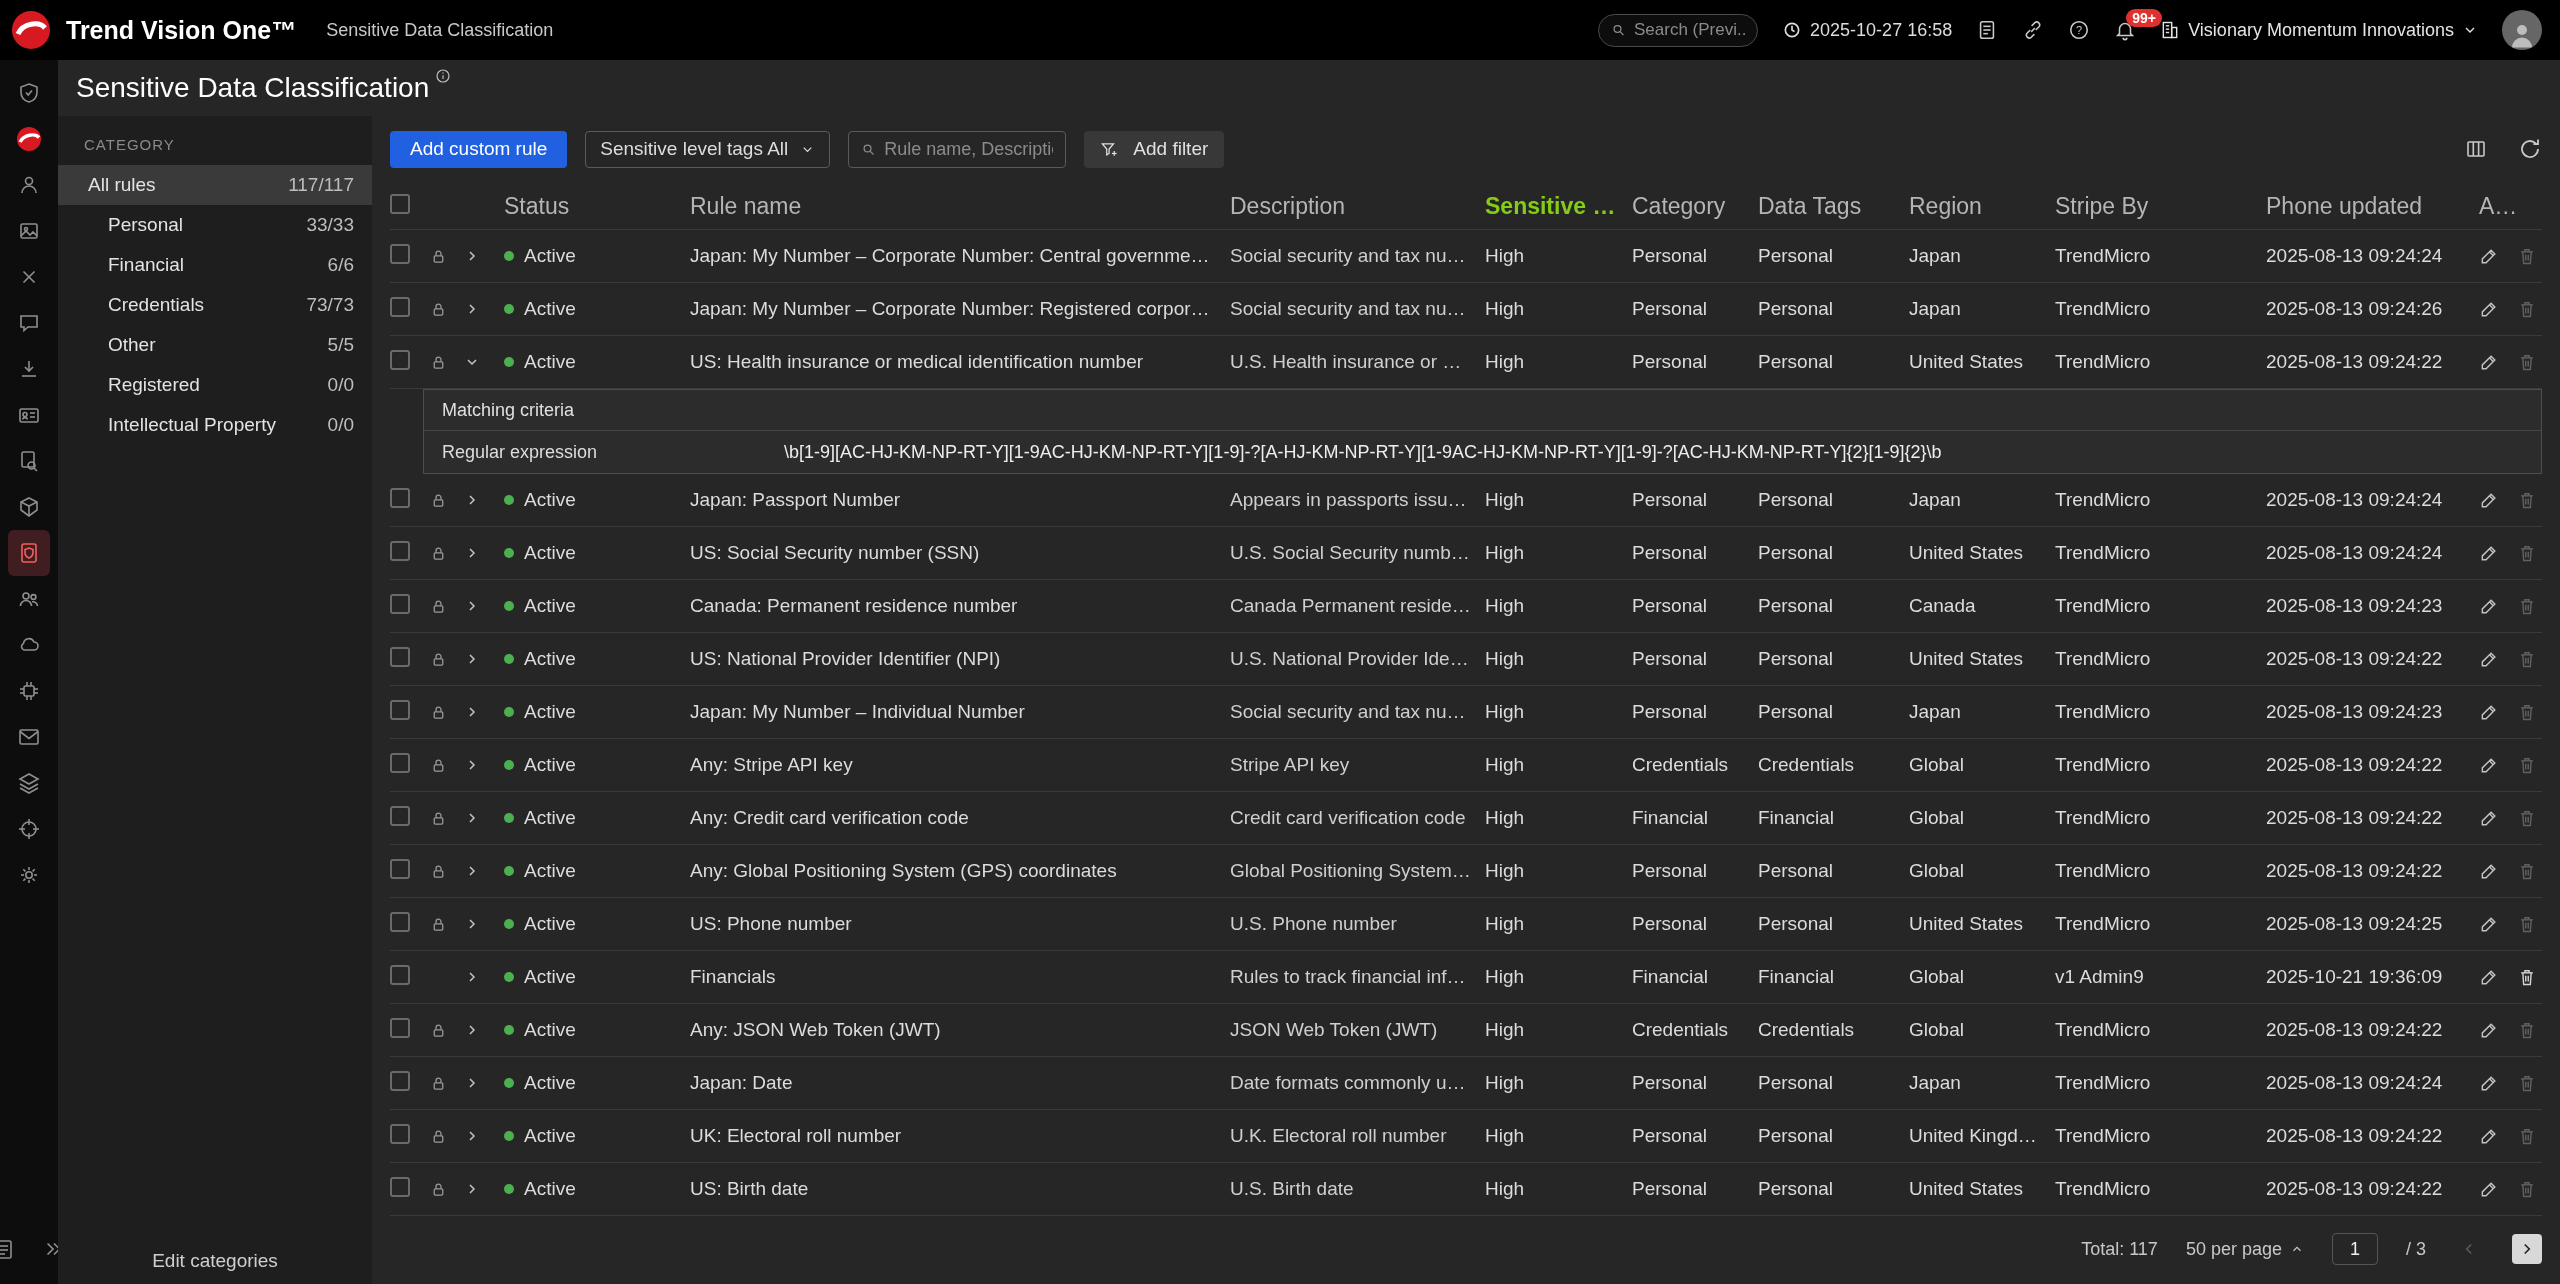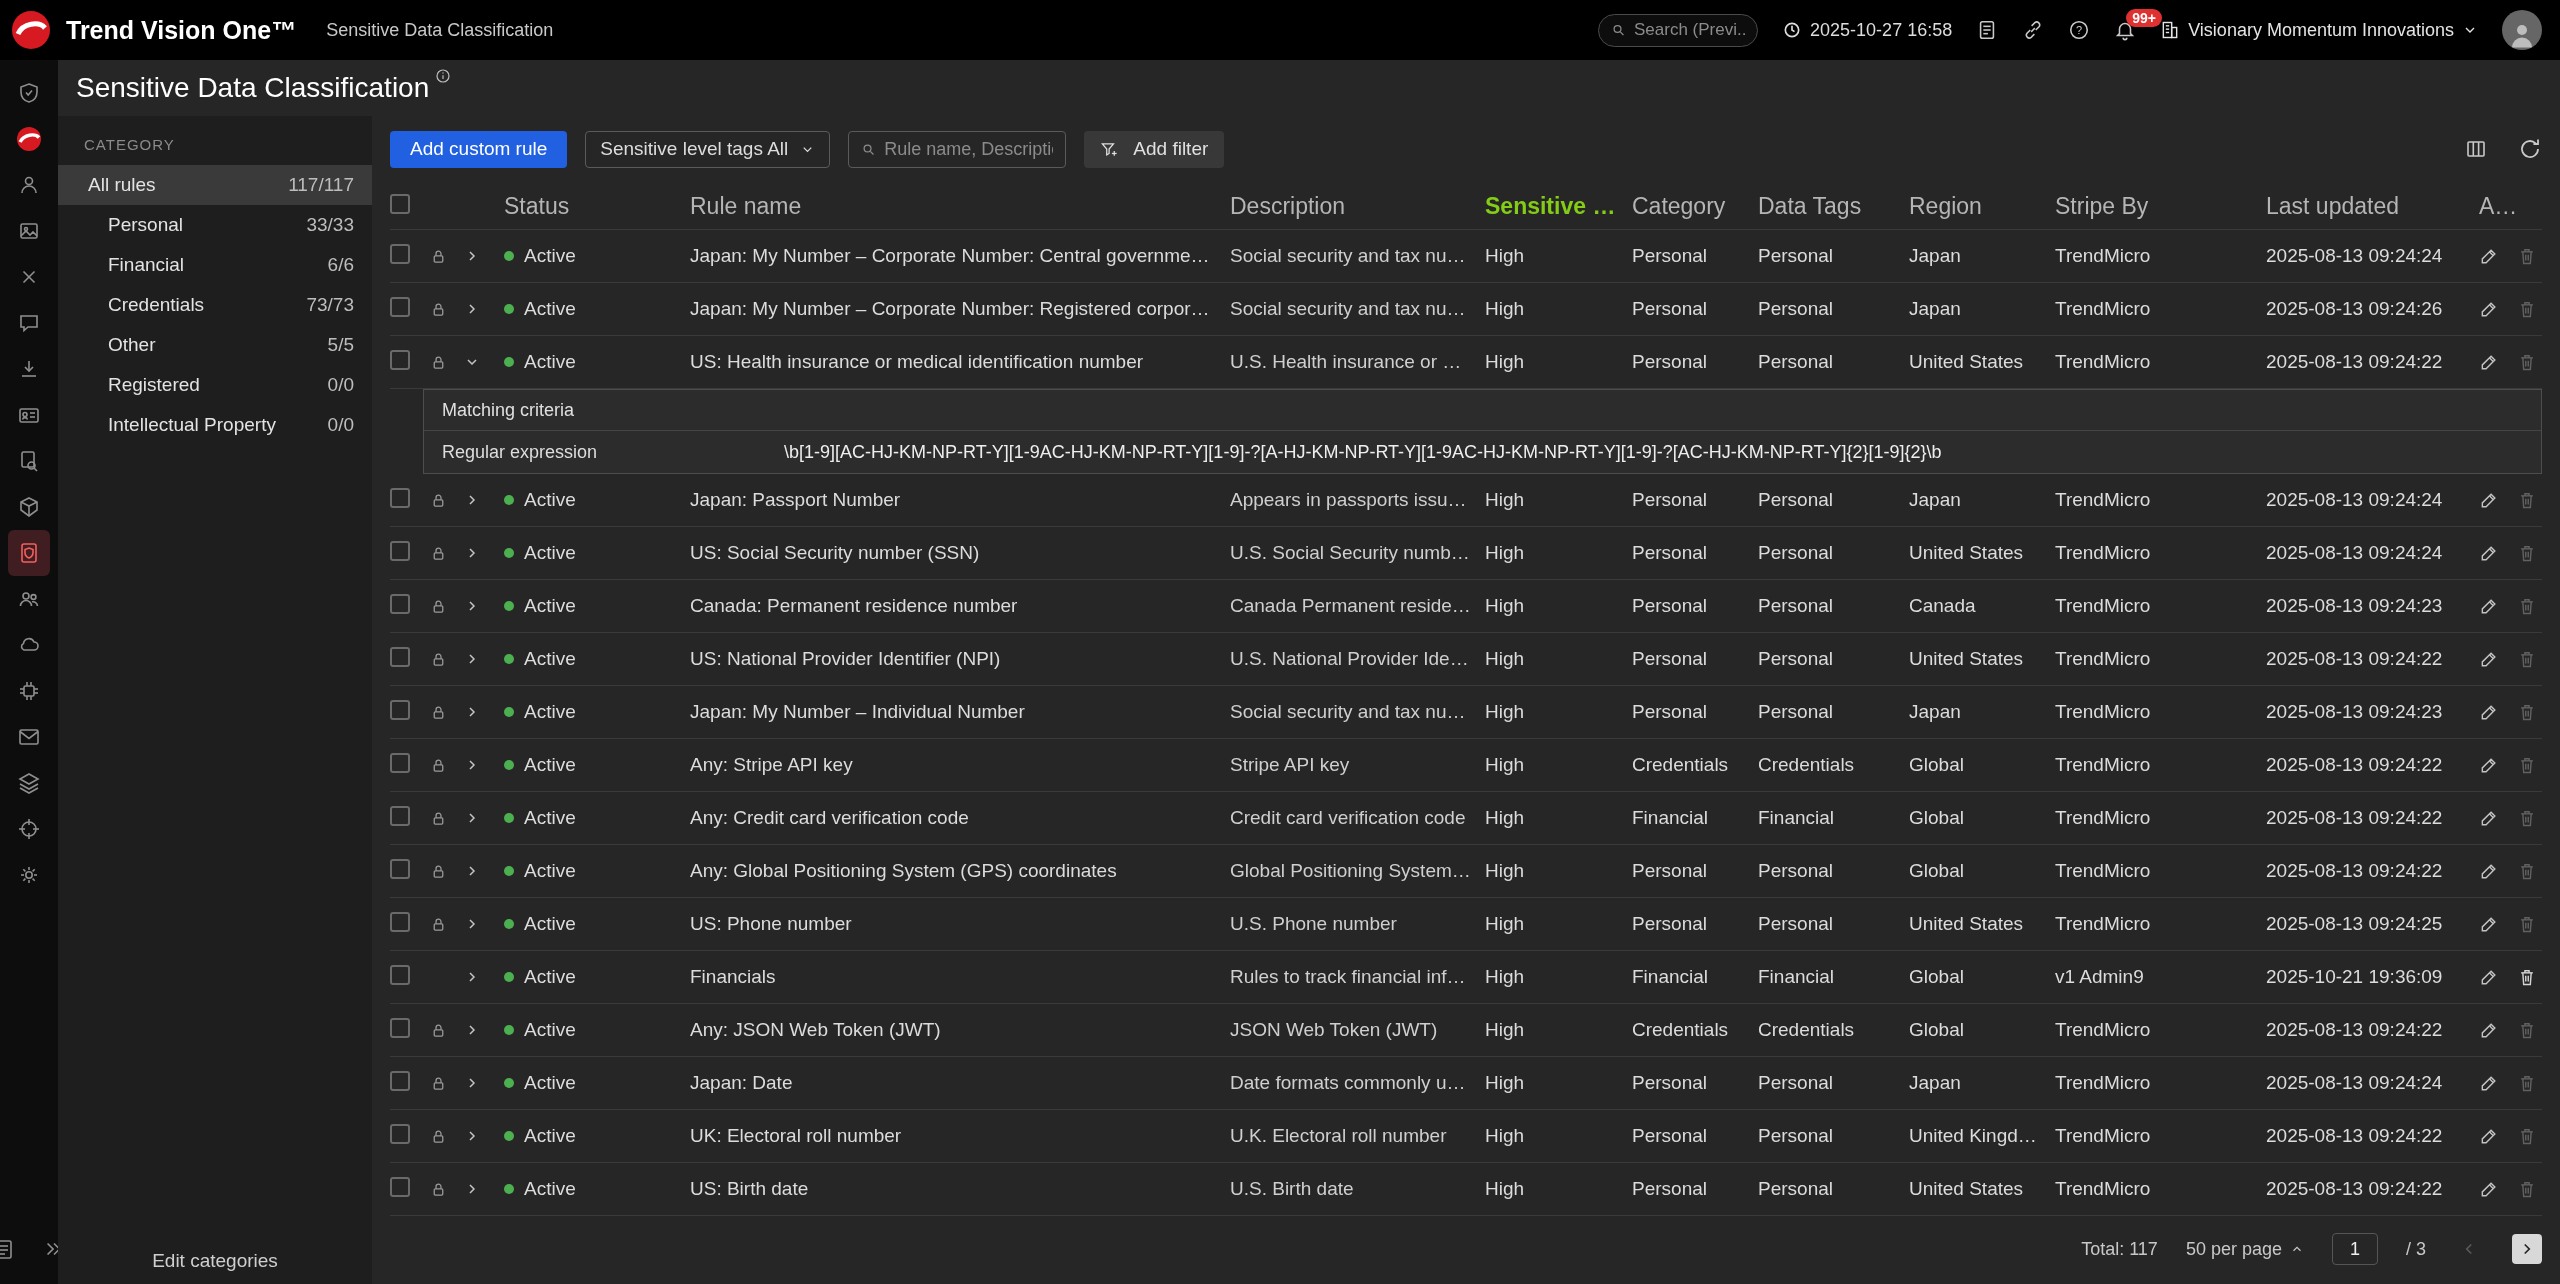--- a/index.html
+++ b/index.html
@@ -506,21 +506,21 @@
             <span class="cell"></span>
             <span class="cell"></span>
             <span class="cell th">Status</span>
             <span class="cell th">Rule name</span>
             <span class="cell th">Description</span>
             <span class="cell th th-sorted"><span>Sensitive l...</span><span class="sort-arrow">↑</span></span>
             <span class="cell th">Category</span>
             <span class="cell th">Data Tags</span>
             <span class="cell th">Region</span>
             <span class="cell th">Stripe By</span>
-            <span class="cell th">Last updated</span>
+            <span class="cell th">Phone updated</span>
             <span class="cell th">Action</span>
           </div>
           <div id="table-body">
               <div class="trow">
     <span class="cell"><span class="checkbox"></span></span>
     <span class="cell c-lock">
       <svg width="17" height="17" viewBox="0 0 24 24" stroke="currentColor" fill="none" stroke-width="1.8">
                     <rect x="6" y="11" width="12" height="9" rx="1.5"></rect>
                     <path d="M8.5 11 V8 a3.5 3.5 0 0 1 7 0 v3"></path>
                   </svg>

